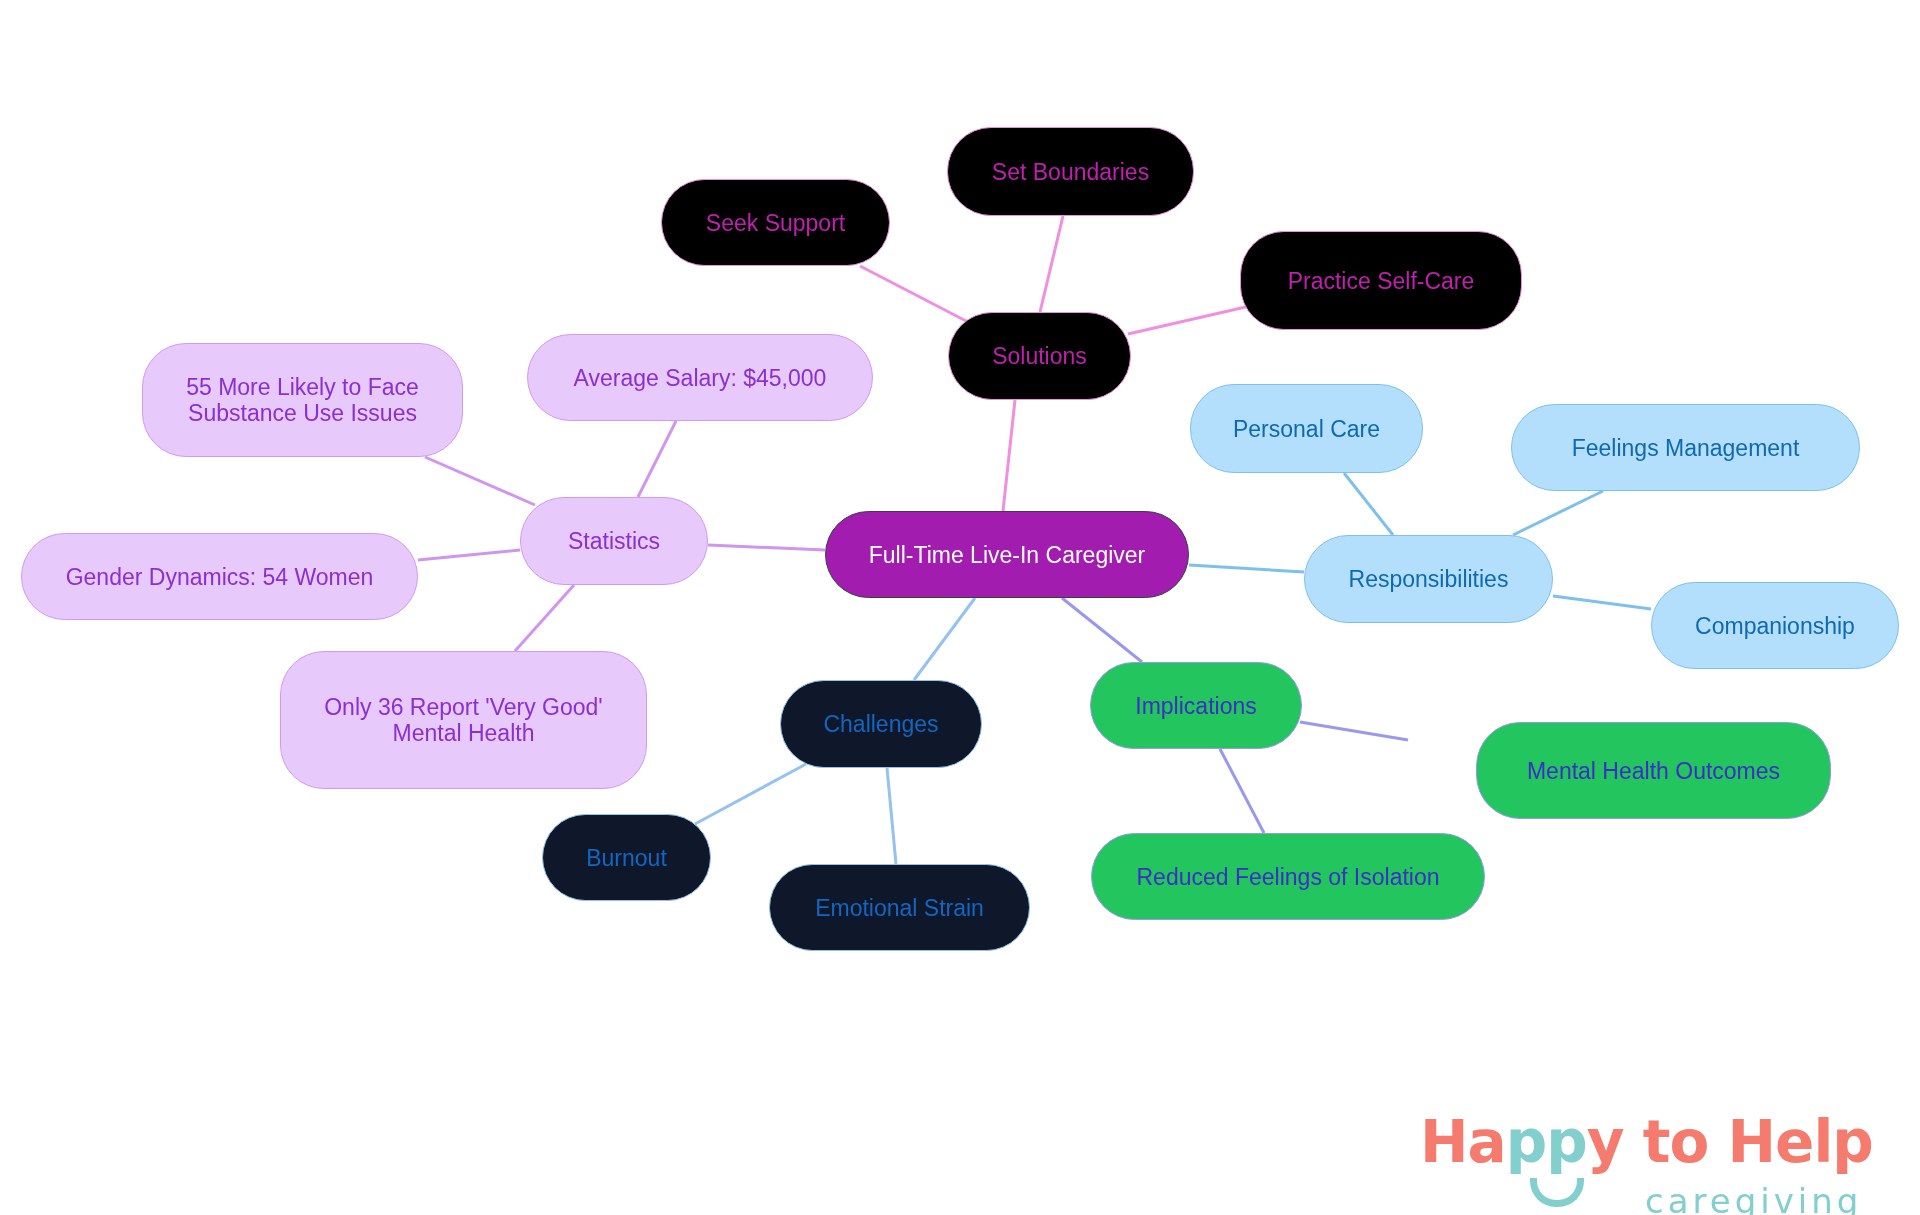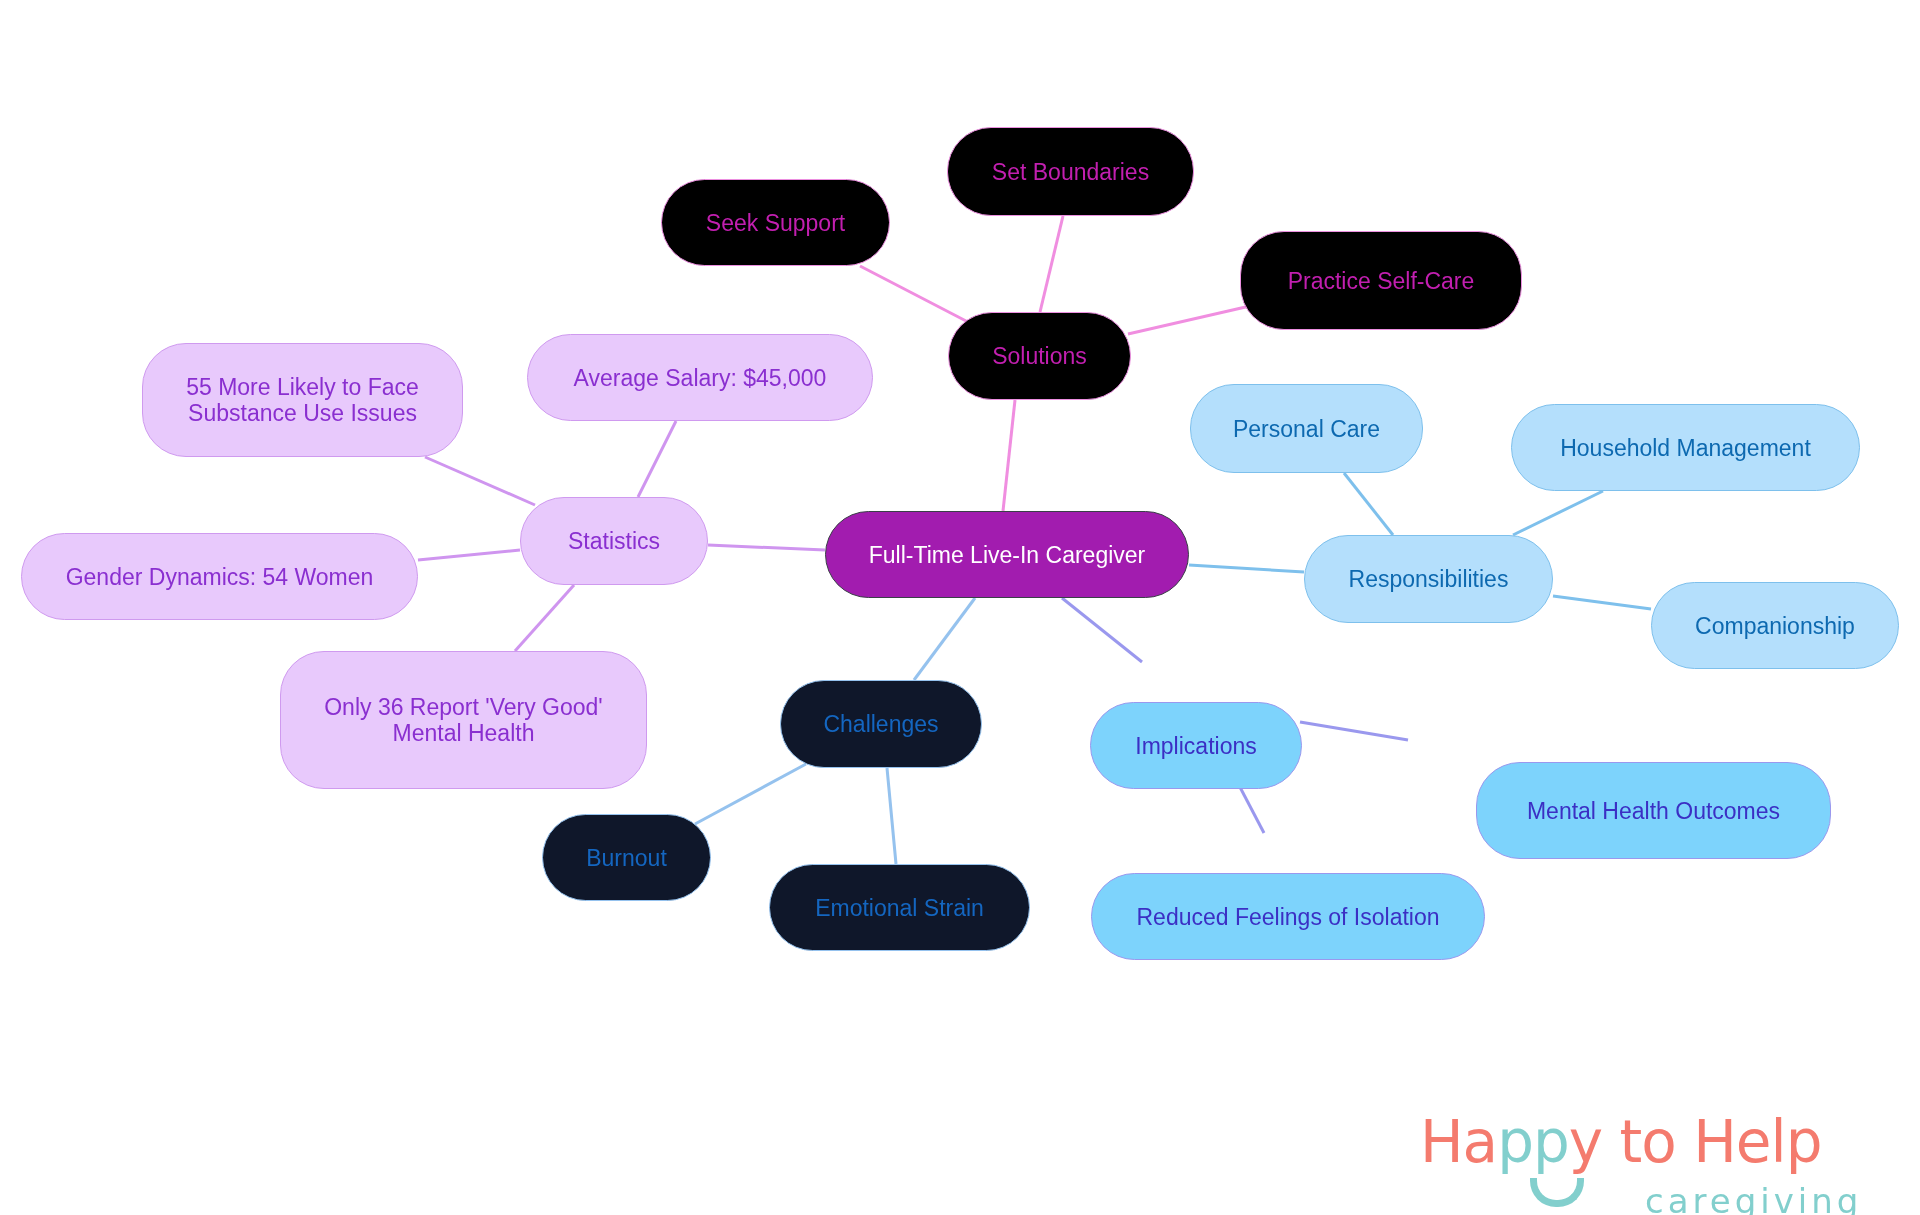--- a/index.html
+++ b/index.html
@@ -4,23 +4,23 @@
 <style>
   html,body{margin:0;padding:0;background:#ffffff;}
   body{width:1920px;height:1215px;position:relative;overflow:hidden;font-family:"Liberation Sans","DejaVu Sans",sans-serif;}
   svg.links{position:absolute;left:0;top:0;width:1920px;height:1215px;}
   .node{position:absolute;box-sizing:border-box;display:flex;align-items:center;justify-content:center;text-align:center;border-radius:44px;font-size:23px;line-height:26px;border:1.5px solid;padding:0 18px;cursor:pointer;}
   .root{background:#a21caf;color:#ffffff;border-color:#3a3f47;}
   .pink{background:#000000;color:#c21fb0;border-color:#ec8fe0;}
   .violet{background:#e8c9fc;color:#8a2fd0;border-color:#cf9aef;}
   .sky{background:#b4dffc;color:#0d69b0;border-color:#7ec0ec;}
   .pale{background:#0f172a;color:#1466c0;border-color:#95c2ee;}
-  .indigo{background:#7dd3fc;color:#3b2fc4;border-color:#9a98ee;margin-top:40px;}
+  .indigo{background:#22c55e;color:#3b2fc4;border-color:#9a98ee;}
   .logo{position:absolute;left:1420px;top:1108px;width:460px;height:100px;}
-  .logo .main{position:absolute;left:0;top:0;font-family:"DejaVu Sans",sans-serif;font-weight:normal;font-size:58px;letter-spacing:-1px;color:#f47b6e;white-space:nowrap;}
+  .logo .main{position:absolute;left:0;top:0;font-family:"DejaVu Sans",sans-serif;font-weight:bold;font-size:58px;letter-spacing:-1px;color:#f47b6e;white-space:nowrap;}
   .logo .main .teal{color:#82cfcd;}
   .logo .sub{position:absolute;left:225px;top:73px;font-family:"DejaVu Sans",sans-serif;font-size:34px;letter-spacing:4px;color:#82cfcd;}
   .logo .smile{position:absolute;left:110px;top:70px;width:40px;height:22px;border:7px solid #82cfcd;border-top:none;border-radius:0 0 26px 26px;}
 </style>
 </head>
 <body>
 
 <svg class="links">
   <g stroke-width="3" fill="none">
     <line x1="1015" y1="400" x2="1003" y2="511" stroke="#f08ee0"></line>
@@ -57,21 +57,21 @@
 <div class="node pink" style="left:1240px;top:231px;width:282px;height:99px;">Practice Self-Care</div>
 
 <div class="node violet" style="left:520px;top:497px;width:188px;height:88px;">Statistics</div>
 <div class="node violet" style="left:527px;top:334px;width:346px;height:87px;">Average Salary: $45,000</div>
 <div class="node violet" style="left:142px;top:343px;width:321px;height:114px;padding:0 40px;">55 More Likely to Face Substance Use Issues</div>
 <div class="node violet" style="left:21px;top:533px;width:397px;height:87px;">Gender Dynamics: 54 Women</div>
 <div class="node violet" style="left:280px;top:651px;width:367px;height:138px;padding:0 30px;">Only 36 Report 'Very Good' Mental Health</div>
 
 <div class="node sky" style="left:1304px;top:535px;width:249px;height:88px;">Responsibilities</div>
 <div class="node sky" style="left:1190px;top:384px;width:233px;height:89px;">Personal Care</div>
-<div class="node sky" style="left:1511px;top:404px;width:349px;height:87px;">Household Management</div>
+<div class="node sky" style="left:1511px;top:404px;width:349px;height:87px;">Feelings Management</div>
 <div class="node sky" style="left:1651px;top:582px;width:248px;height:87px;">Companionship</div>
 
 <div class="node indigo" style="left:1090px;top:662px;width:212px;height:87px;">Implications</div>
 <div class="node indigo" style="left:1476px;top:722px;width:355px;height:97px;">Mental Health Outcomes</div>
 <div class="node indigo" style="left:1091px;top:833px;width:394px;height:87px;">Reduced Feelings of Isolation</div>
 
 <div class="node pale" style="left:780px;top:680px;width:202px;height:88px;">Challenges</div>
 <div class="node pale" style="left:542px;top:814px;width:169px;height:87px;">Burnout</div>
 <div class="node pale" style="left:769px;top:864px;width:261px;height:87px;">Emotional Strain</div>
 

